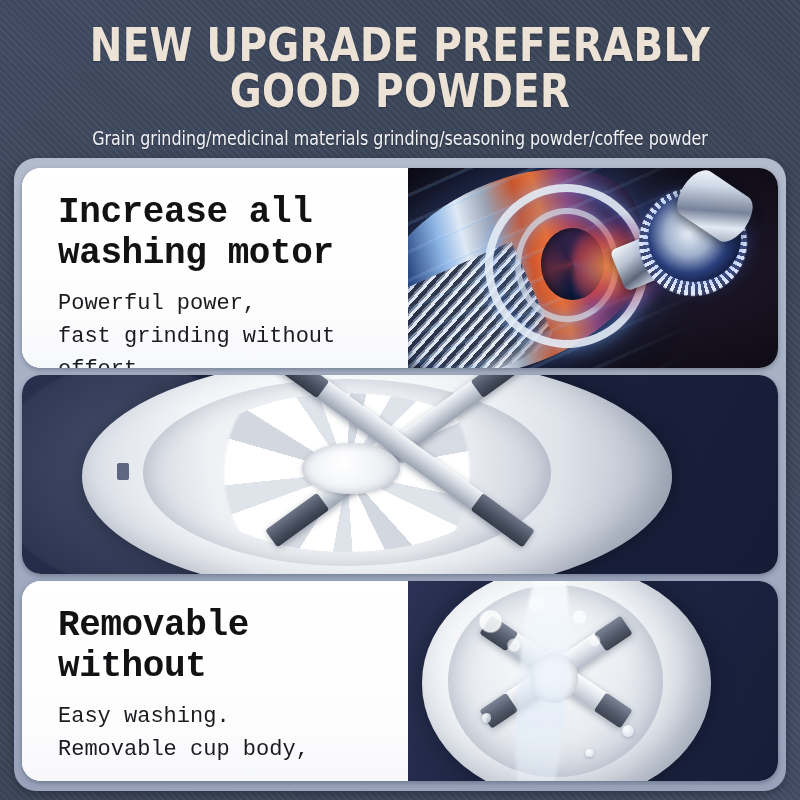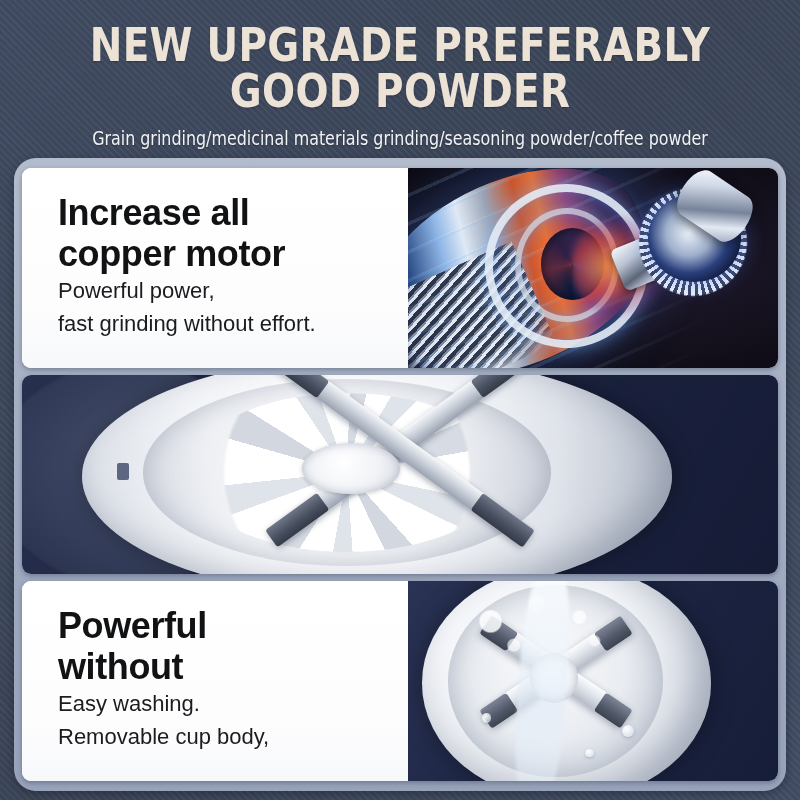--- a/index.html
+++ b/index.html
@@ -59,39 +59,41 @@
     box-shadow:0 3px 10px rgba(0,0,0,0.30);
     padding:10px 8px;
   }
 
   .cards { display:flex; flex-direction:column; gap:7px; height:100%; }
 
   .card {
     position:relative;
     flex:1;
     display:flex;
-    border-radius:9px;
+    border-radius:19px;
     overflow:hidden;
     background:#fff;
     box-shadow:0 2px 5px rgba(30,40,60,0.35);
+    font-family:Liberation Mono, monospace;
   }
 
   .card-text {
     width:51%;
     background:linear-gradient(180deg,#ffffff 0%,#fdfdfe 70%,#f7f8fa 100%);
     padding:24px 0 0 36px;
   }
   .card-heading {
     font-size:36px;
     line-height:41px;
     font-weight:bold;
     color:#111214;
     letter-spacing:-0.4px;
   }
   .card-sub {
+    margin-top:13px;
     font-size:22px;
     line-height:33px;
     color:#1b1c1f;
   }
 
   .card-img { flex:1; position:relative; overflow:hidden; }
 
   
   .motor { position:absolute; inset:0;
     background:radial-gradient(ellipse at 62% 48%,#241d33 0%,#16121f 48%,#0a0810 100%); }
@@ -265,21 +267,21 @@
     <div class="subtitle">Grain grinding/medicinal materials grinding/seasoning powder/coffee powder</div>
   </div>
 
   <div class="frame">
     <div class="cards">
 
       <div class="card">
         <div class="card-text">
           <div class="card-heading">
             <div>Increase all</div>
-            <div>copper motor</div>
+            <div>washing motor</div>
           </div>
           <div class="card-sub">
             <div>Powerful power,</div>
             <div>fast grinding without effort.</div>
           </div>
         </div>
         <div class="card-img">
           <div class="motor">
             <div class="body"></div>
             <div class="fins"></div>
@@ -307,21 +309,21 @@
             <div class="arm a2"></div>
             <div class="hub2"></div>
             <div class="tab"></div>
           </div>
         </div>
       </div>
 
       <div class="card">
         <div class="card-text">
           <div class="card-heading">
-            <div>Powerful</div>
+            <div>Removable</div>
             <div>without</div>
           </div>
           <div class="card-sub">
             <div>Easy washing.</div>
             <div>Removable cup body,</div>
           </div>
         </div>
         <div class="card-img">
           <div class="wash">
             <div class="cup"></div>

